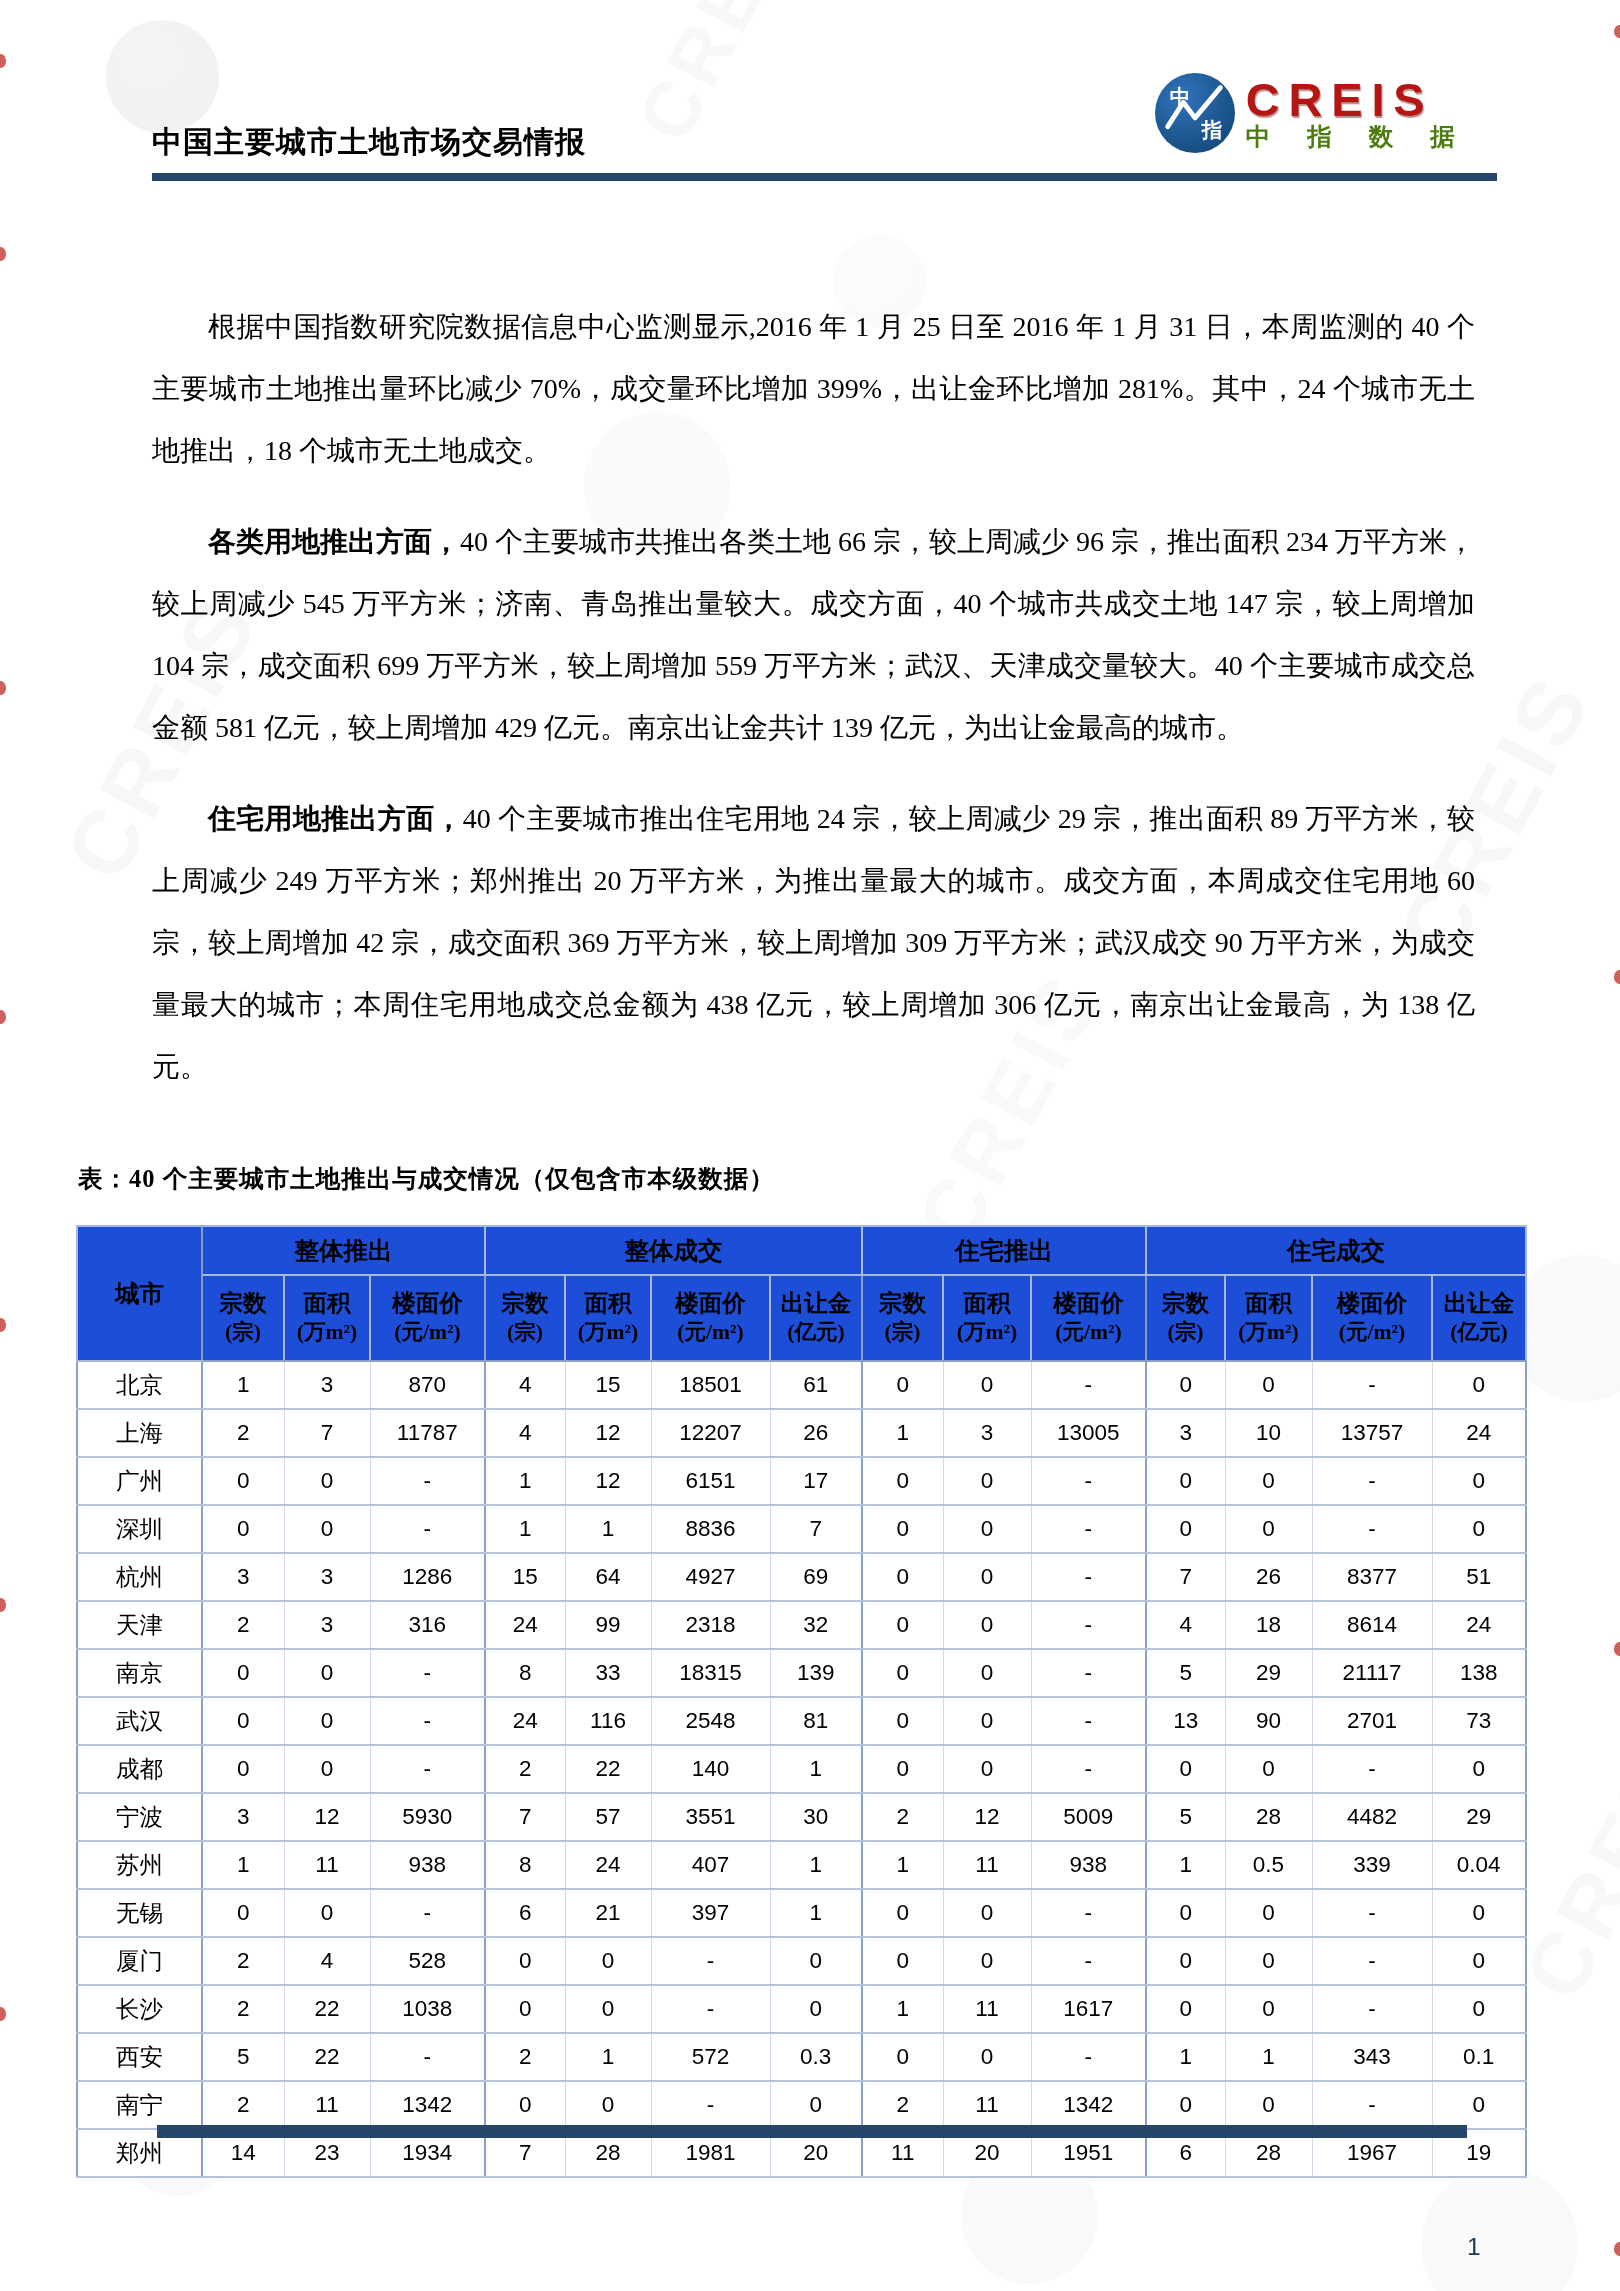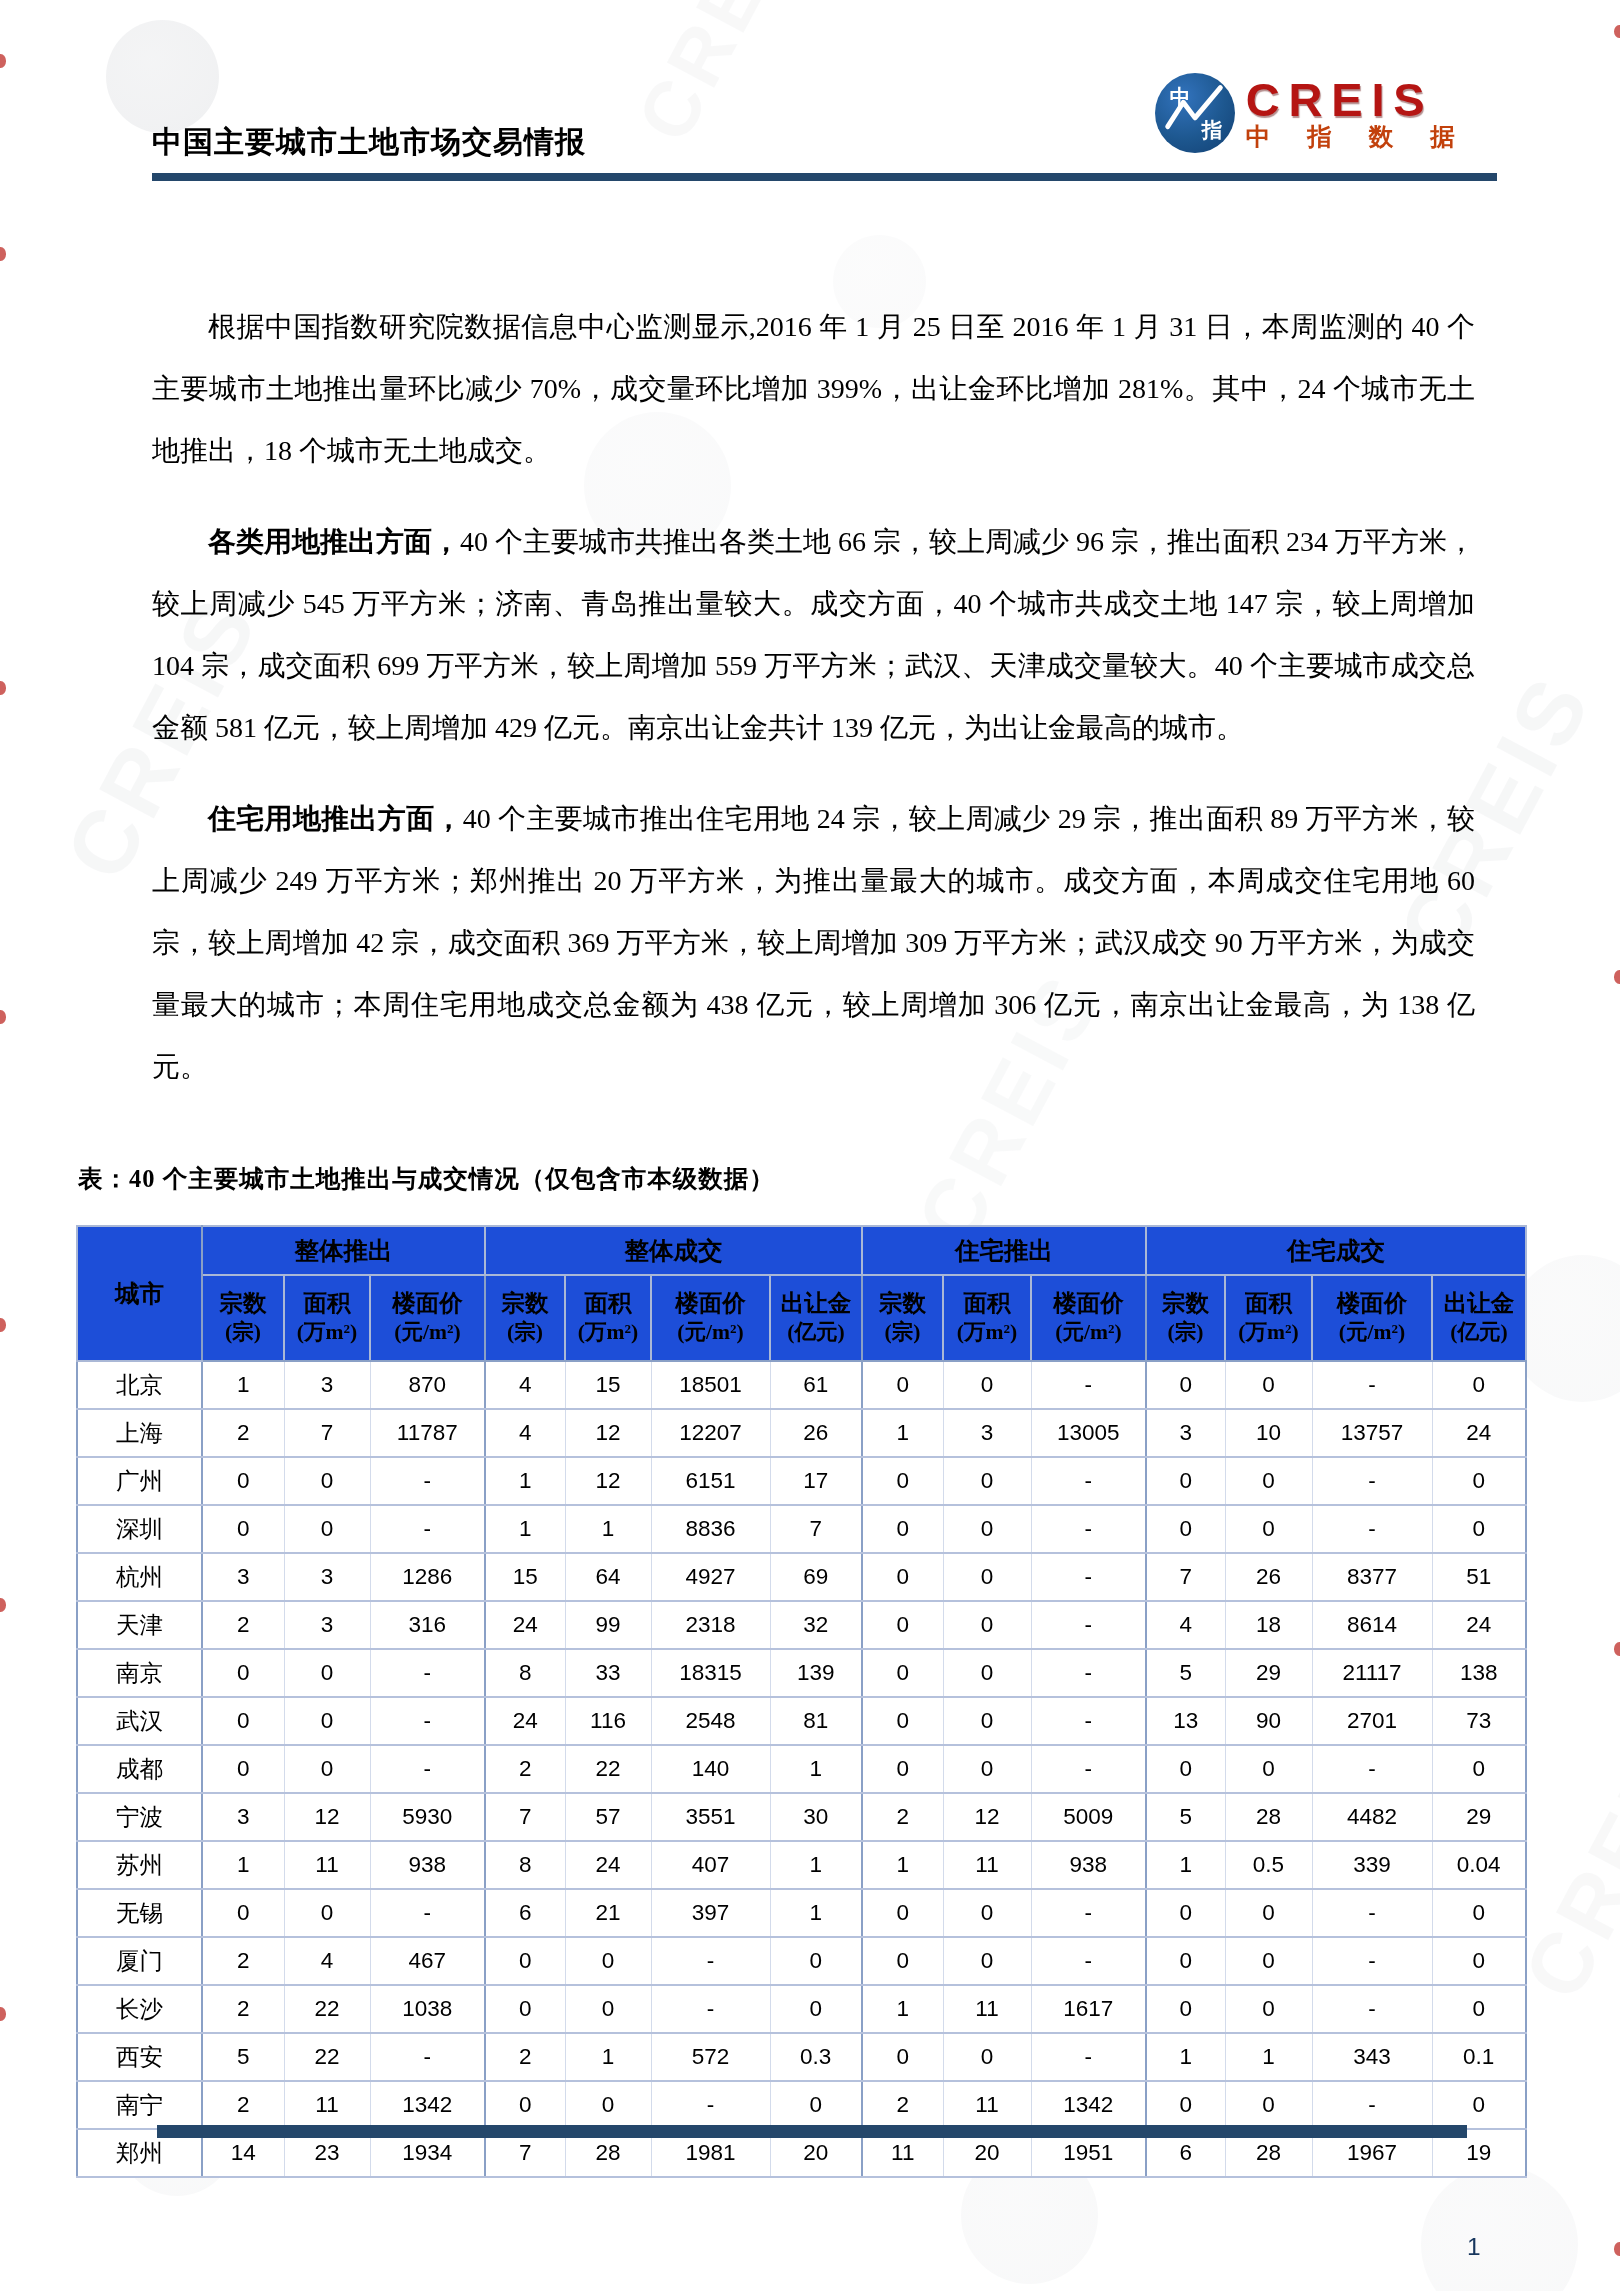--- a/index.html
+++ b/index.html
@@ -21,21 +21,21 @@
   .head-rule{position:absolute;left:152px;top:173px;width:1345px;height:7.8px;background:#24476b;z-index:2;}
   .logo{position:absolute;left:1155px;top:73px;display:flex;align-items:center;gap:10.8px;z-index:2;}
   .logo-badge{position:relative;width:80px;height:80px;border-radius:50%;
     background:radial-gradient(circle at 35% 30%,#3273bd 0%,#1d578f 55%,#123f72 100%);flex:0 0 auto;}
   .logo-badge .zh1{position:absolute;left:14.7px;top:9.8px;color:#fff;font-size:20.6px;font-weight:bold;}
   .logo-badge .zh2{position:absolute;right:12.7px;bottom:8.8px;color:#fff;font-size:20.6px;font-weight:bold;}
   .logo-badge svg{position:absolute;left:0;top:0;}
   .logo-creis{font-family:"Liberation Sans","DejaVu Sans",sans-serif;font-weight:bold;font-size:47px;line-height:47px;
     color:#b51513;letter-spacing:8.8px;text-shadow:1px 2px 1px rgba(90,8,8,.45);}
   .logo-cn{font-family:"Liberation Sans","DejaVu Sans",sans-serif;font-weight:bold;font-size:24.5px;line-height:26.5px;
-    color:#c2410c;letter-spacing:37px;white-space:nowrap;margin-top:1px;}
+    color:#4d7c0f;letter-spacing:37px;white-space:nowrap;margin-top:1px;}
 
   
   .banner{position:absolute;left:328px;top:211px;width:1078px;height:62px;background:#c4d3ea;z-index:2;
     display:flex;align-items:center;justify-content:center;}
   .banner-text{font-size:30px;font-weight:bold;color:#121212;letter-spacing:2px;}
 
   
   .body-text{position:absolute;left:152px;top:296px;width:1325px;z-index:2;}
   .body-text p{font-size:28px;line-height:62px;margin:0 2px 29px 0;text-align:justify;text-indent:2em;}
   .body-text b{font-weight:bold;}
@@ -367,21 +367,21 @@
           <td class="g-end">-</td>
           <td>0</td>
           <td>0</td>
           <td>-</td>
           <td>0</td>
         </tr>
         <tr>
           <td class="city">厦门</td>
           <td>2</td>
           <td>4</td>
-          <td class="g-end">467</td>
+          <td class="g-end">528</td>
           <td>0</td>
           <td>0</td>
           <td>-</td>
           <td class="g-end">0</td>
           <td>0</td>
           <td>0</td>
           <td class="g-end">-</td>
           <td>0</td>
           <td>0</td>
           <td>-</td>

